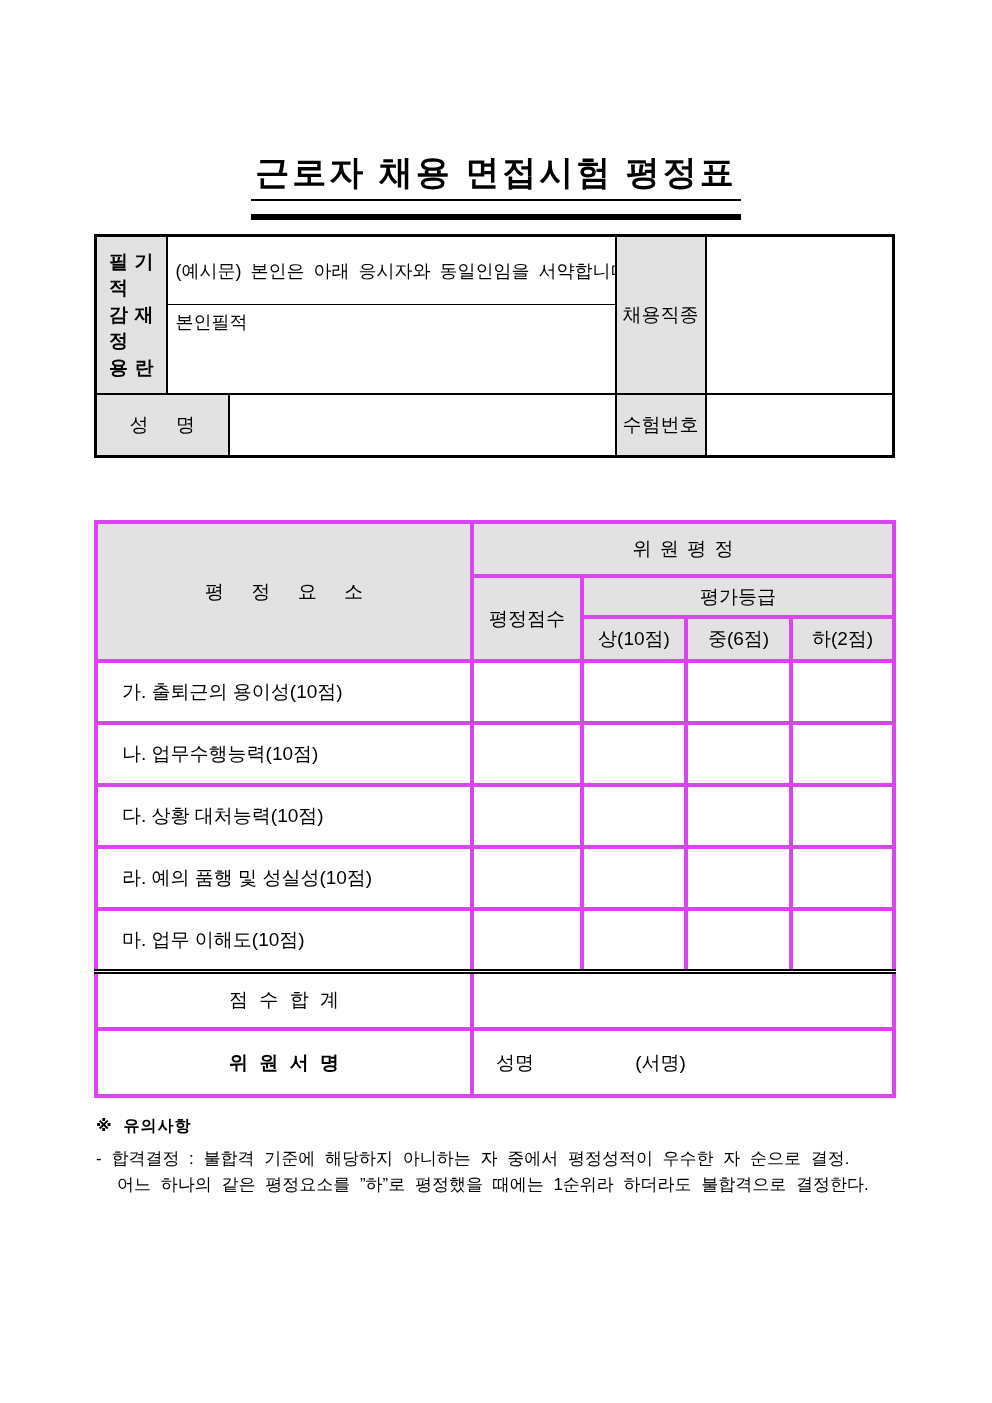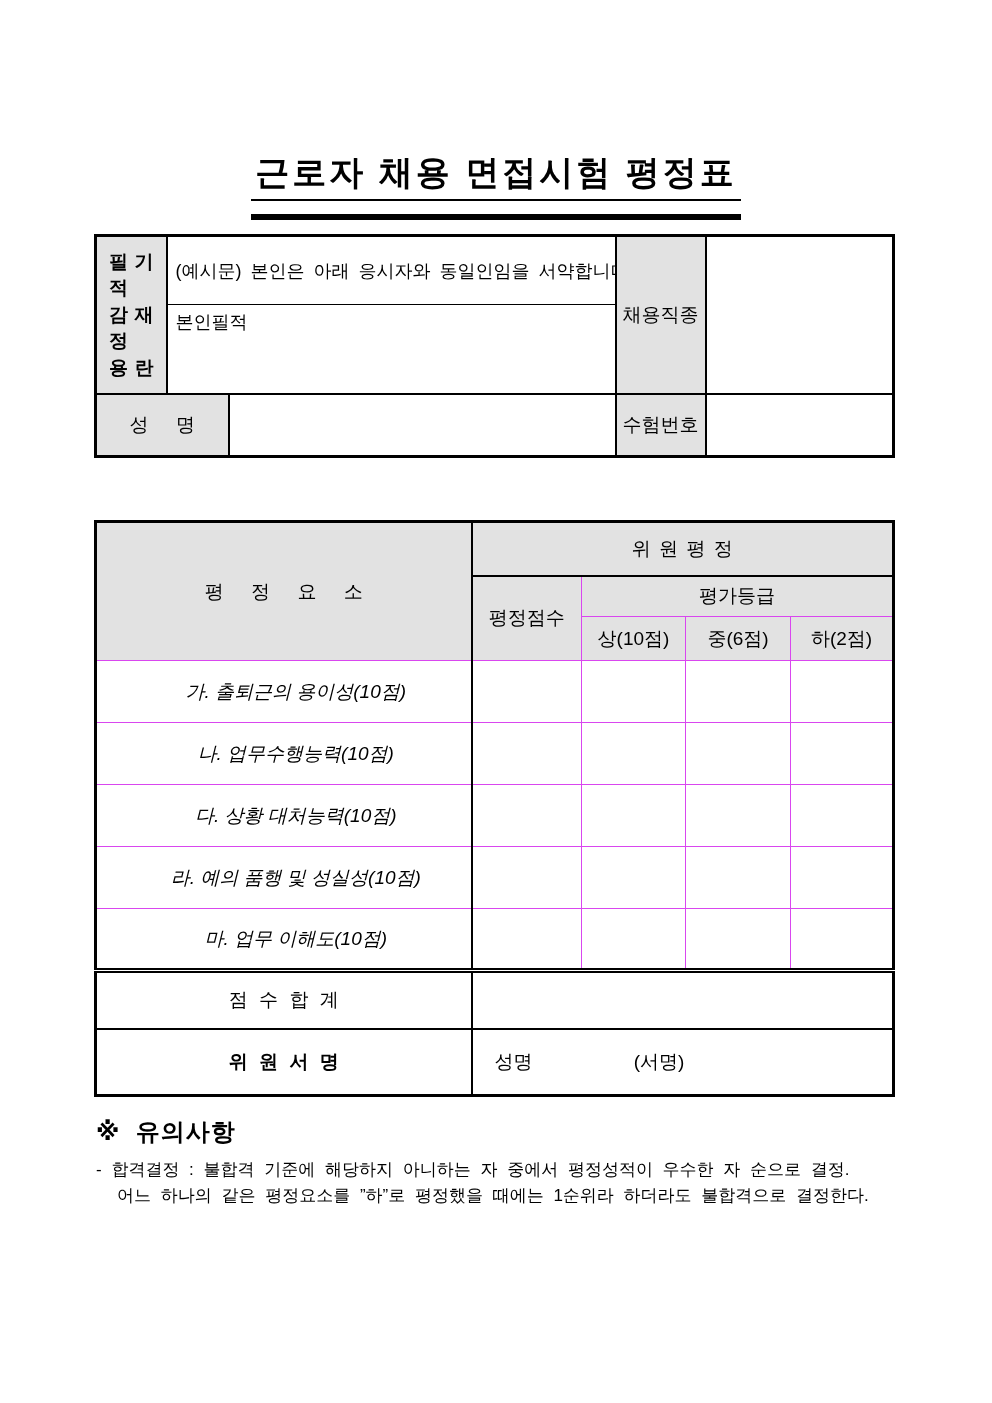--- a/index.html
+++ b/index.html
@@ -38,36 +38,36 @@
     height:68px; border-bottom:1px solid #000; display:flex; align-items:center;
     padding:0 8px; font-size:18px; word-spacing:4px; white-space:nowrap;
   }
   .b-bottom { height:86px; padding:5px 8px 0 8px; font-size:18px; }
 
   .hdr-label { font-weight:bold; }
   #info-table .hdr-label { font-weight:normal; }
 
   
   #eval-table { position:absolute; left:94px; top:520px; width:801px; border:3px solid #000; }
-  #eval-table td { border:1px solid #d946ef; }
+  #eval-table td { border:4px solid #d946ef; }
   #eval-table td.thick-r { border-right:2px solid #000; }
   #eval-table td.thick-b { border-bottom:2px solid #000; }
   #eval-table tr.total-row td { border-top:5px double #000; }
   #eval-table tr.sig-row td { border-top:2px solid #000; }
-  .row-label { text-align:center; padding-left:24px; white-space:pre;font-style:italic; }
+  .row-label { text-align:left; padding-left:24px; white-space:pre; }
   .ws-wide { word-spacing:22px; white-space:pre;margin-top:48px; }
   .ws-mid  { word-spacing:6px;  white-space:pre; }
   .ws-sm   { word-spacing:3px;  white-space:pre; }
   .sig-cell { padding-left:22px; }
   .sig-cell .sign { margin-left:96px; }
   .bold { font-weight:bold; }
 
   
   .notes { position:absolute; left:96px; top:1116px; width:830px; }
-  .notes-header { font-size:24px; font-weight:bold; white-space:pre; letter-spacing:1px; }
+  .notes-header { font-size:16px; font-weight:bold; white-space:pre; letter-spacing:1px; }
   .note-body { margin-top:9px; font-size:17px; line-height:26px; word-spacing:5px; }
   .note-line { white-space:nowrap; }
   .note-indent { padding-left:21px; }
 </style>
 </head>
 <body>
 
 <div class="page">
 
   <div class="title-wrap">

